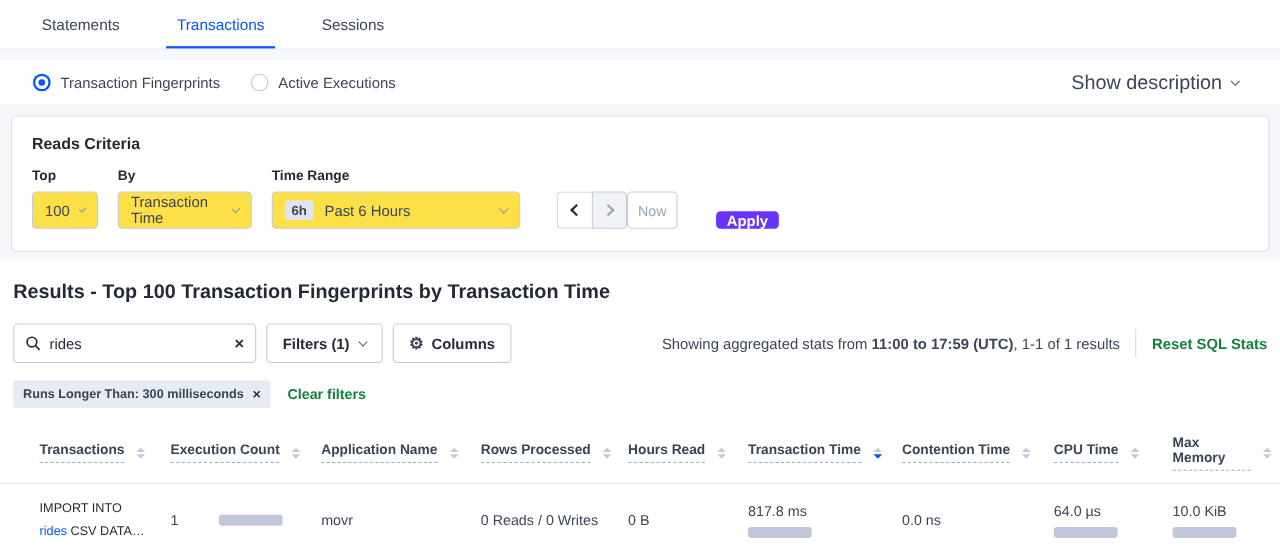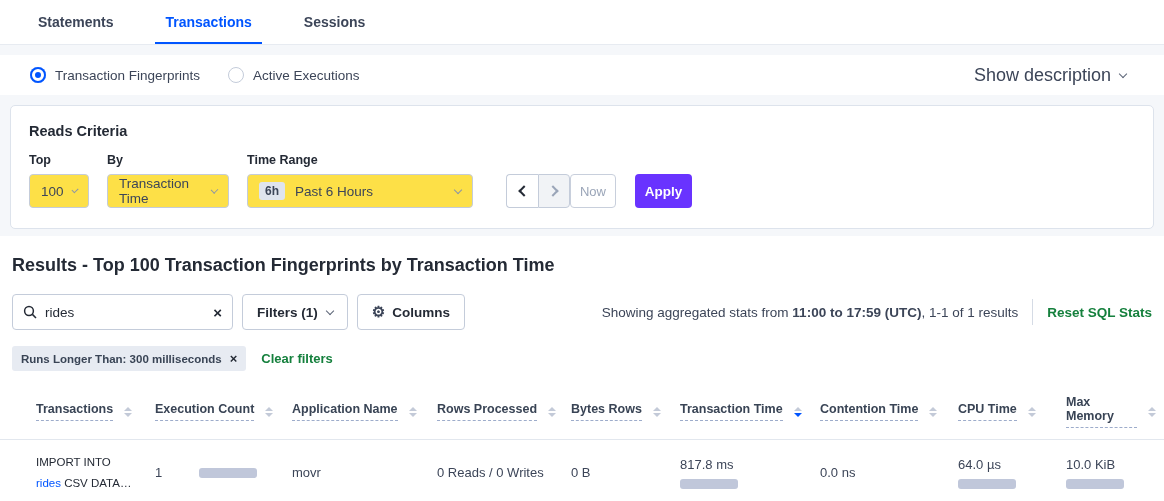--- a/index.html
+++ b/index.html
@@ -4,21 +4,21 @@
 <style>
   * { box-sizing: border-box; margin: 0; padding: 0; }
   html,body { width:1164px; height:501px; overflow:hidden; }
   body {
     font-family: "Liberation Sans", sans-serif;
     background:#f5f7fa;
     color:#3c4558;
     font-size:13.5px;
   }
   
-  .tabbar { background:#fff; height:45px; border-bottom:1px solid #e7ebf1; display:flex; align-items:flex-end; padding-left:28px;font-weight:bold; }
+  .tabbar { background:#fff; height:45px; border-bottom:1px solid #e7ebf1; display:flex; align-items:flex-end; padding-left:28px; }
   .tab { padding:13px 10px 12px 10px; margin-right:32px; font-size:14px; color:#3c4558; cursor:pointer; border-bottom:2px solid transparent; }
   .tab.active { color:#0055ff; border-bottom:2px solid #0055ff; }
   
   .radiorow { background:#fff; height:40px; margin-top:10px; display:flex; align-items:center; padding:0 24px 0 30px; }
   .radio { width:16px; height:16px; border-radius:50%; display:inline-block; flex:0 0 auto; cursor:pointer; }
   .radio.on { background:#0055ff; box-shadow: inset 0 0 0 2px #0055ff, inset 0 0 0 5px #ffffff; }
   .radio.off { background:#fff; border:1px solid #c4ccda; }
   .radiolabel { margin:0 28px 0 9px; font-size:13.5px; }
   .showdesc { margin-left:auto; font-size:18px; color:#3c4558; cursor:pointer; display:flex; align-items:center; padding-right:14px; }
   
@@ -37,21 +37,21 @@
   .select .spacer { flex:1; }
   .w-top { width:60px; }
   .w-by { width:122px; }
   .w-range { width:226px; }
   .badge-6h { background:#dfe4ee; border-radius:3px; font-size:12px; font-weight:bold; padding:2px 6px; margin-right:10px; color:#3c4558; }
   .pager { display:flex; margin-left:15px; }
   .pager button { width:32px; height:34px; border:1px solid #c4ccda; background:#fff; display:flex; align-items:center; justify-content:center; cursor:pointer; color:#242a35; }
   .pager button:first-child { border-radius:4px 0 0 4px; border-right:none; }
   .pager button:last-child  { border-radius:0 4px 4px 0; background:#f1f3f6; color:#9aa5b8; }
   .btn-now { height:34px; width:46px; border:1px solid #c8cfdc; border-radius:4px; background:#fff; color:#9aa5b8; font-size:13px; cursor:pointer; font-family:inherit; }
-  .btn-apply { margin-left:19px; height:34px; width:57px; border:none; border-radius:4px; background:#6933ff; color:#fff; font-size:13.5px; font-weight:bold; cursor:pointer; font-family:inherit; }
+  .btn-apply { margin-left:35px; height:16px; width:57px; border:none; border-radius:4px; background:#6933ff; color:#fff; font-size:13.5px; font-weight:bold; cursor:pointer; font-family:inherit; }
   
   .results { background:#fff; margin-top:7px; padding-top:19px; }
   .results-heading { font-size:18px; font-weight:bold; color:#242a35; padding:0 12px; }
   .toolbar { display:flex; align-items:center; margin-top:18px; padding:0 12px; }
   .searchbox { width:221px; height:36px; border:1px solid #c4ccda; border-radius:4px; background:#fff; display:flex; align-items:center; padding:0 10px; }
   .searchbox input { border:none; outline:none; flex:1; font-size:13.5px; font-family:inherit; color:#242a35; margin-left:8px; min-width:0; }
   .clear-x { color:#242a35; font-size:15px; font-weight:bold; cursor:pointer; line-height:1; }
   .btn-ghost { height:36px; border:1px solid #c4ccda; border-radius:4px; background:#fff; color:#242a35; font-size:13.5px; font-weight:600; display:flex; align-items:center; padding:0 14px; margin-left:9px; cursor:pointer; font-family:inherit; }
   .gear { font-size:15px; margin-right:7px; color:#3c4558; }
   .stats { margin-left:auto; font-size:13.5px; color:#3c4558; display:flex; align-items:center; }
@@ -217,21 +217,21 @@
               </span>
             </span></th>
         <th><span class="th-inner">
               <span class="th-label">Rows Processed</span>
               <span class="sort">
                 <span class="tri tri-up"></span>
                 <span class="tri tri-down"></span>
               </span>
             </span></th>
         <th><span class="th-inner">
-              <span class="th-label">Bytes Rows</span>
+              <span class="th-label">Hours Read</span>
               <span class="sort">
                 <span class="tri tri-up"></span>
                 <span class="tri tri-down"></span>
               </span>
             </span></th>
         <th><span class="th-inner">
               <span class="th-label">Transaction Time</span>
               <span class="sort">
                 <span class="tri tri-up"></span>
                 <span class="tri tri-down active"></span>

